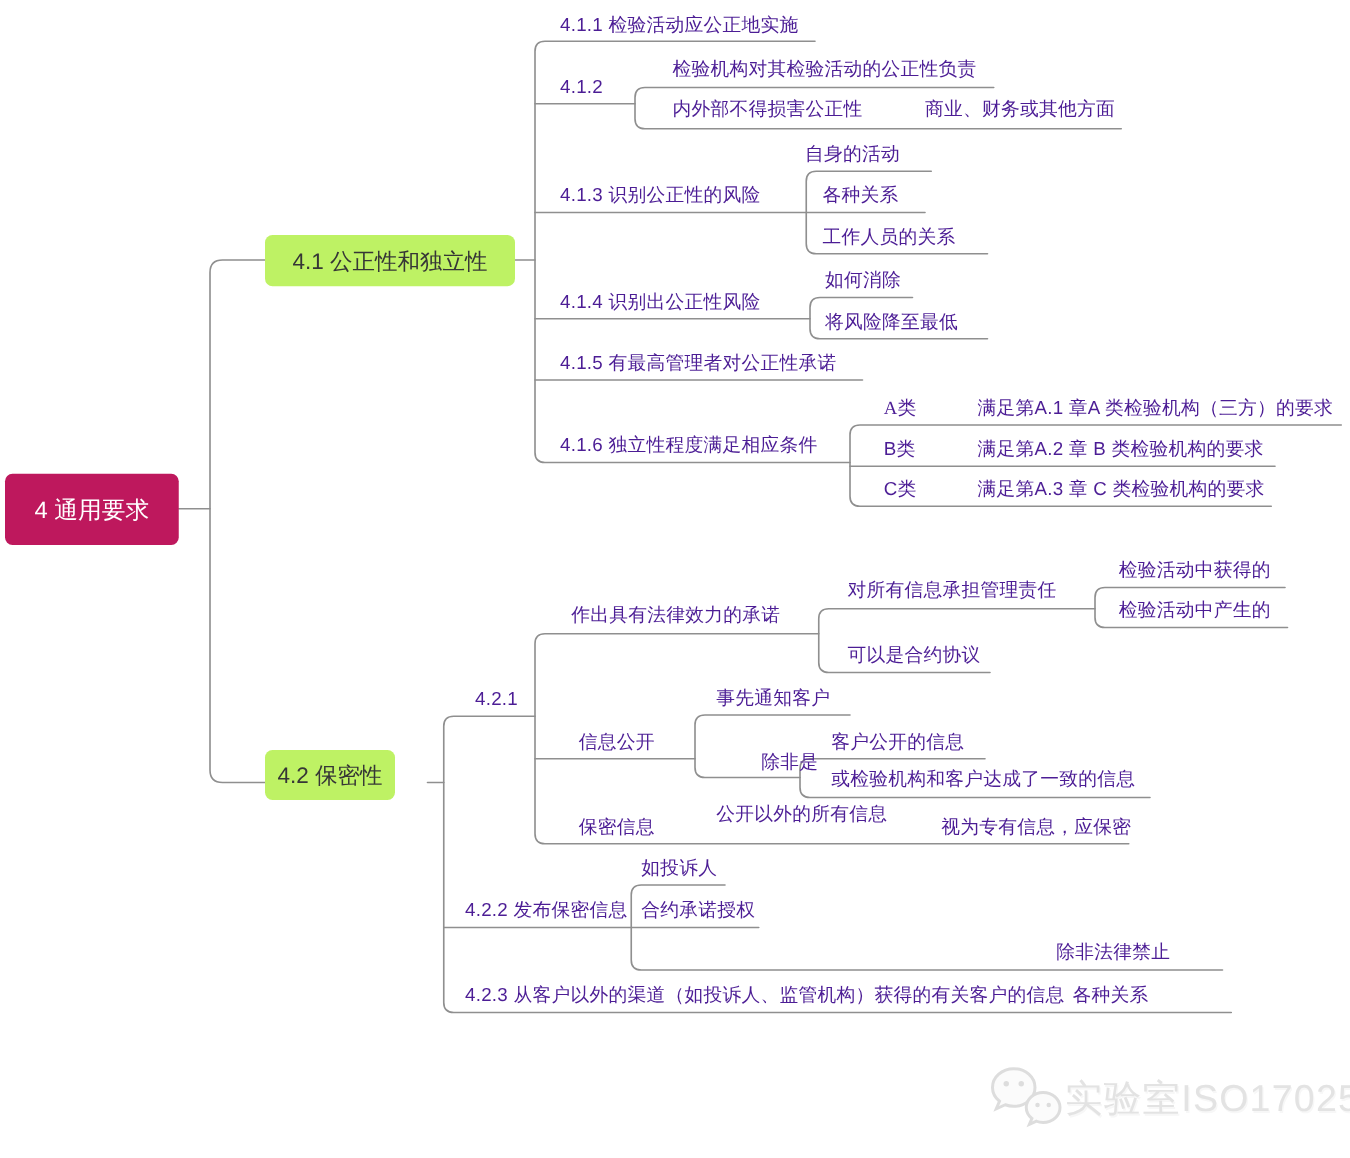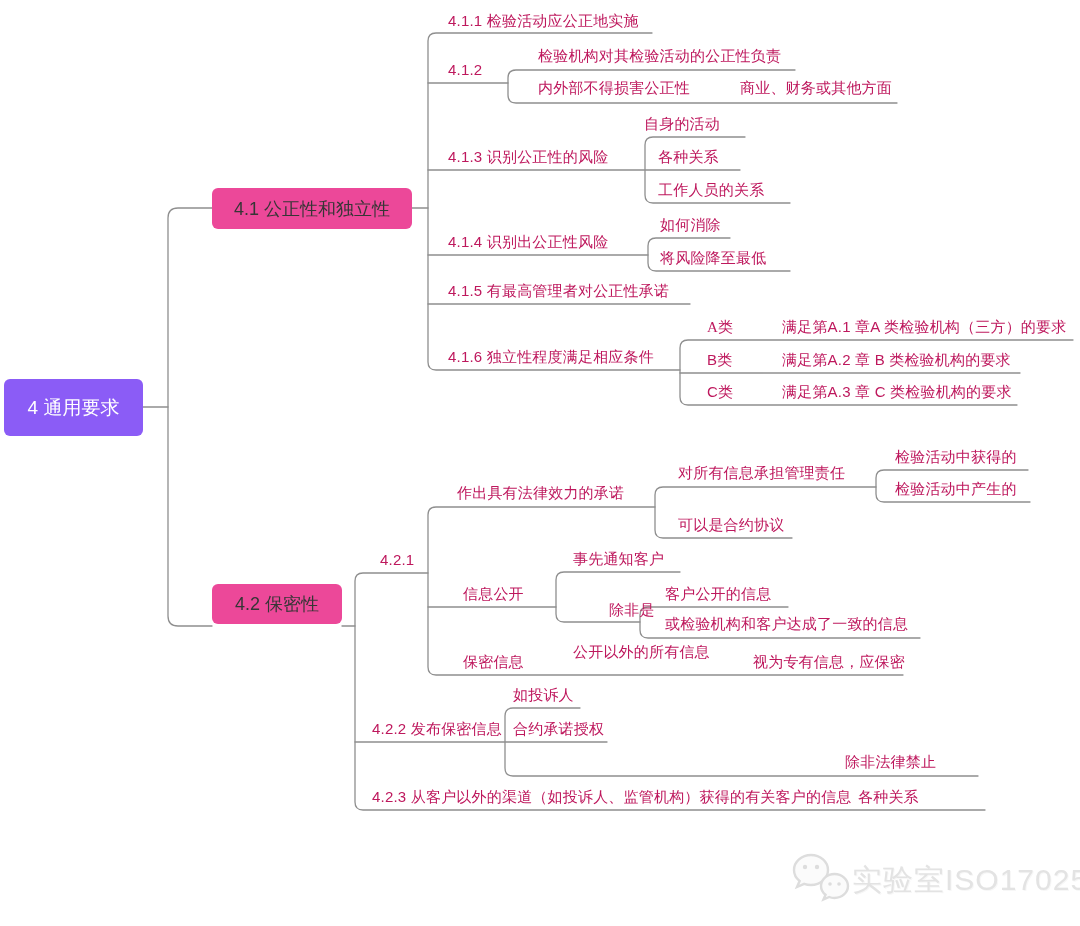--- a/index.html
+++ b/index.html
@@ -3,27 +3,27 @@
 <meta charset="utf-8">
 <style>
   html,body{margin:0;padding:0;background:#ffffff;}
   #canvas{
     position:relative;width:1080px;height:926px;overflow:hidden;background:#ffffff;
     font-family:"Liberation Sans","DejaVu Sans",sans-serif;
   }
   #lines{position:absolute;left:0;top:0;width:1080px;height:926px;}
   .t{
     position:absolute;white-space:nowrap;height:18px;line-height:18px;
-    font-size:15px;color:#be185d;letter-spacing:0.2px;
+    font-size:15px;color:#4c1d95;letter-spacing:0.2px;
   }
   .box{
     position:absolute;display:flex;align-items:center;justify-content:center;
-    border-radius:6px;background:#ec4899;color:#363636;font-size:18px;white-space:nowrap;
+    border-radius:6px;background:#bef264;color:#363636;font-size:18px;white-space:nowrap;
   }
-  .box.root{background:#8b5cf6;color:#ffffff;font-size:19px;}
+  .box.root{background:#be185d;color:#ffffff;font-size:19px;}
   #wm-text{
     position:absolute;left:852px;top:862px;font-size:30px;height:36px;line-height:36px;
     color:#e3e3e3;letter-spacing:1px;white-space:nowrap;
     text-shadow:1px 1px 0 #f7f7f7;
   }
   #wm-icon{position:absolute;left:790px;top:853px;}
 </style>
 </head>
 <body>
 
@@ -55,21 +55,21 @@
     <path d="M 680 572 H 564 Q 556 572 556 580 V 614 Q 556 622 564 622 H 640"></path>
     <path d="M 788 607 H 648 Q 640 607 640 615 V 630 Q 640 638 648 638 H 920"></path>
     <path d="M 876 487 H 663 Q 655 487 655 495 V 530 Q 655 538 663 538 H 792"></path>
     <path d="M 1028 470 H 884 Q 876 470 876 478 V 494 Q 876 502 884 502 H 1030"></path>
   </svg>
 
   <div class="box root" style="left:4px;top:379px;width:139px;height:57px;">4 通用要求</div>
 
   <div class="box" style="left:212px;top:188px;width:200px;height:41px;">4.1 公正性和独立性</div>
 
-  <div class="box" style="left:212px;top:584px;width:130px;height:40px;">4.2 保密性</div>
+  <div class="box" style="left:212px;top:600px;width:104px;height:40px;">4.2 保密性</div>
 
   <div class="t" style="left:448px;top:12px;">4.1.1 检验活动应公正地实施</div>
   <div class="t" style="left:448px;top:61px;">4.1.2</div>
   <div class="t" style="left:538px;top:47px;">检验机构对其检验活动的公正性负责</div>
   <div class="t" style="left:538px;top:79px;">内外部不得损害公正性</div>
   <div class="t" style="left:740px;top:79px;">商业、财务或其他方面</div>
 
   <div class="t" style="left:448px;top:148px;">4.1.3 识别公正性的风险</div>
   <div class="t" style="left:644px;top:115px;">自身的活动</div>
   <div class="t" style="left:658px;top:148px;">各种关系</div>

